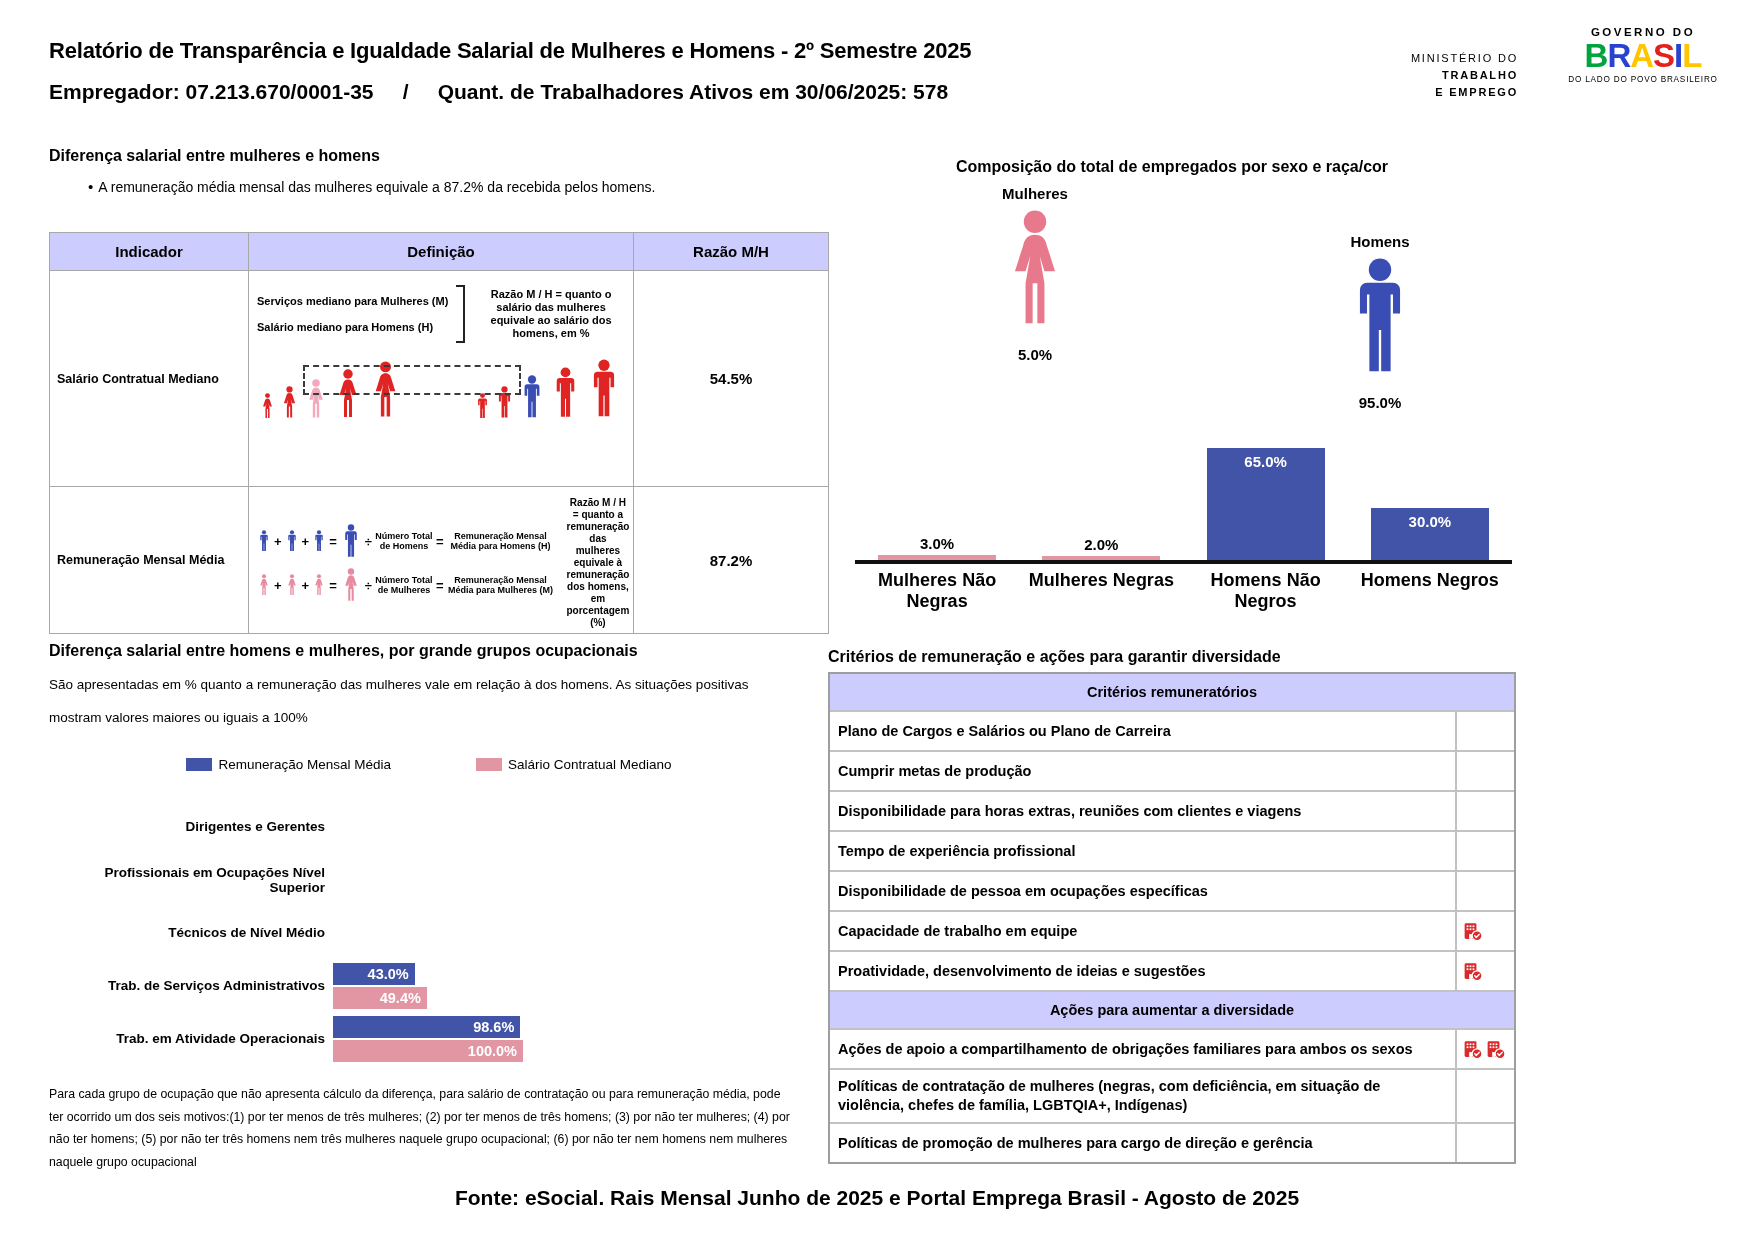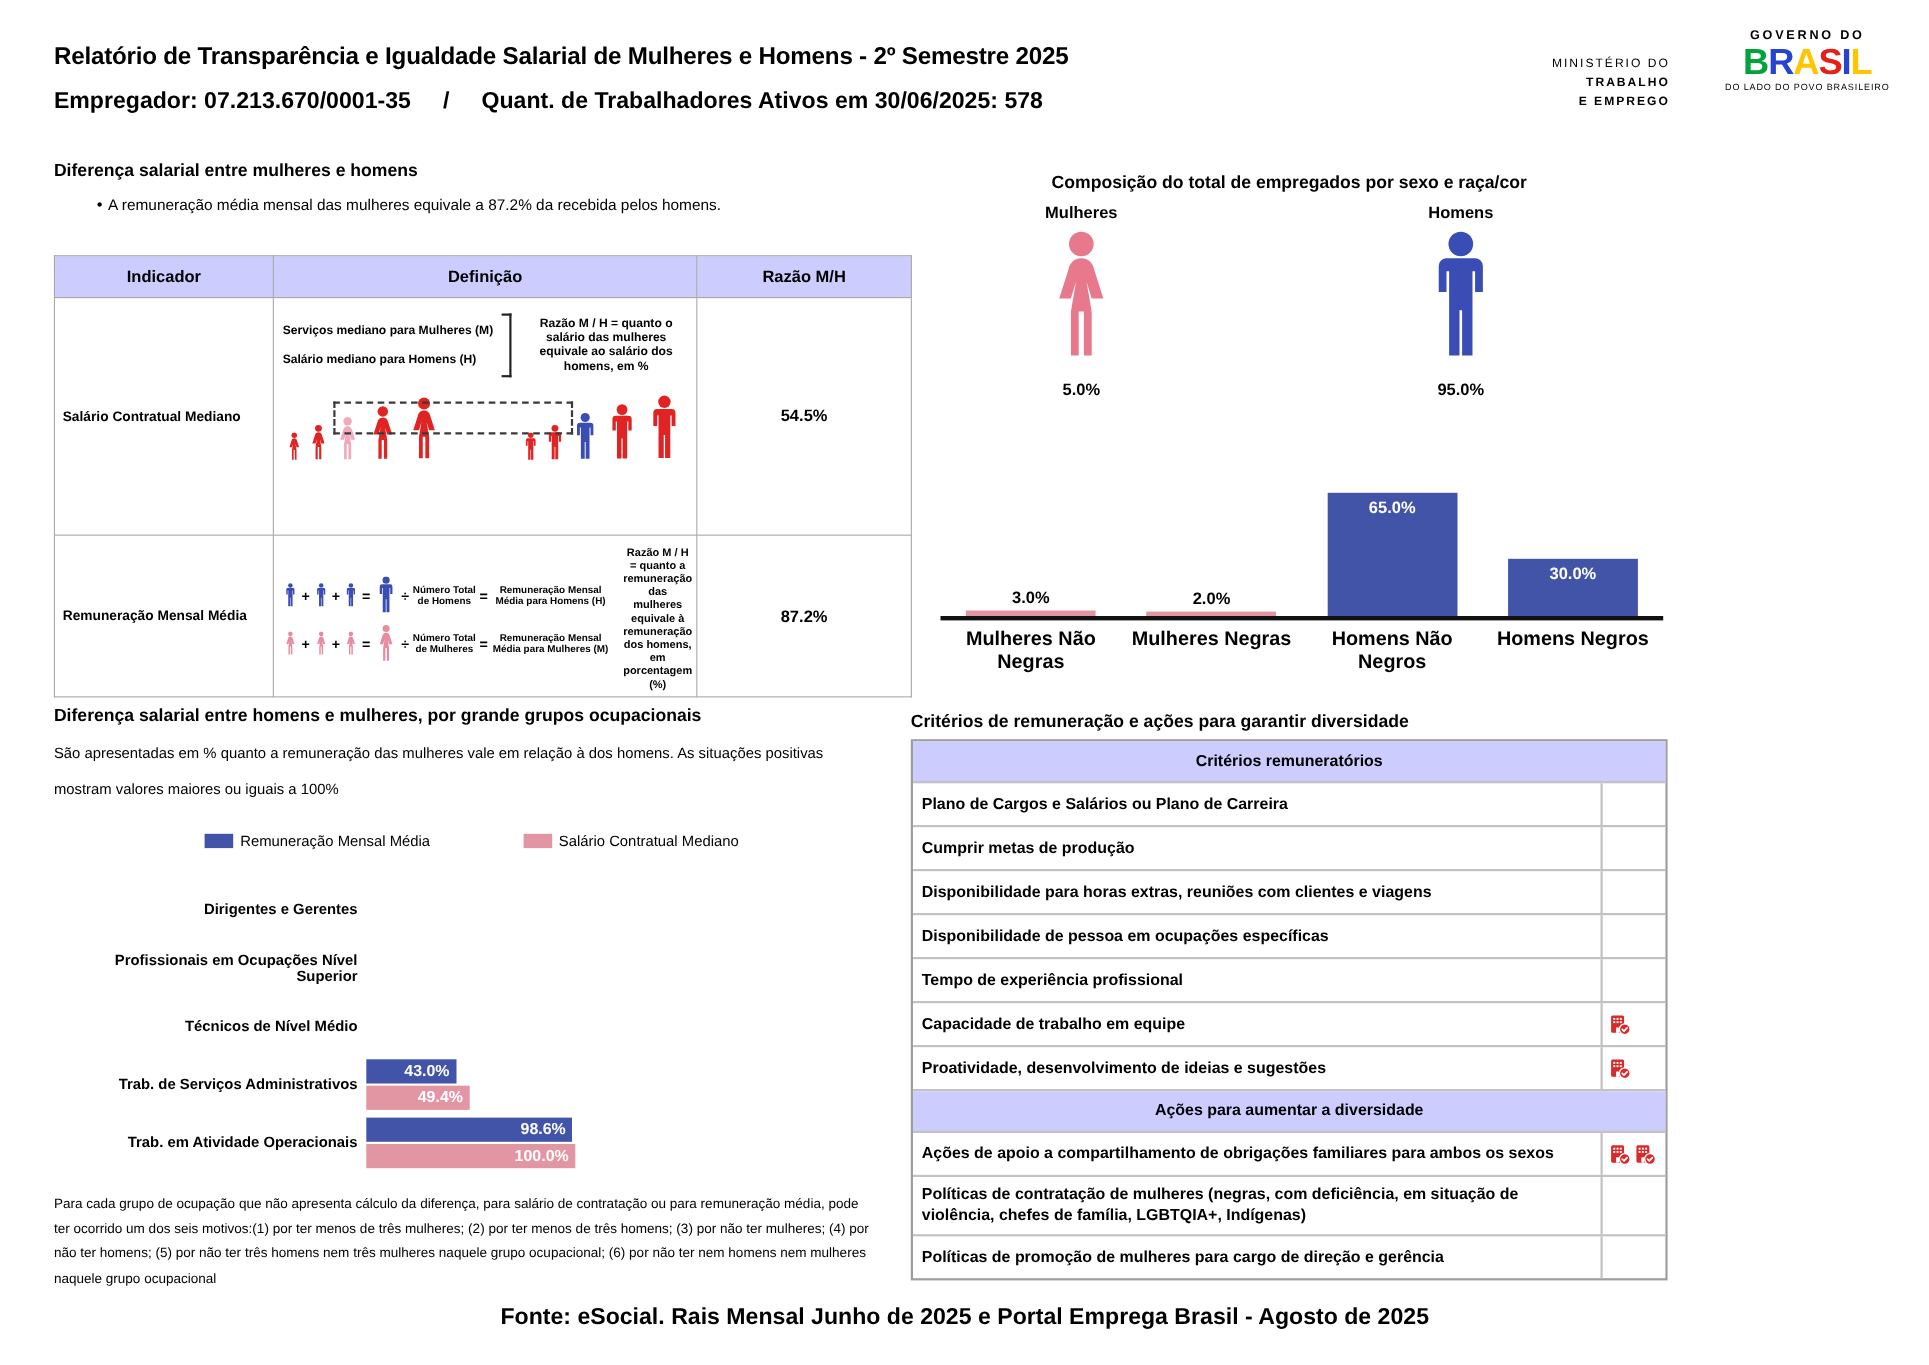--- a/index.html
+++ b/index.html
@@ -51,23 +51,23 @@
   #occ-chart{position:absolute;left:49px;top:800px;width:760px;}
   .occ-row{display:flex;align-items:center;height:53px;}
   .occ-label{width:284px;text-align:right;font-size:13.5px;font-weight:bold;padding-right:8px;box-sizing:border-box;}
   .occ-bars{flex:1;display:flex;flex-direction:column;gap:2px;}
   .occ-bar{height:22px;display:flex;align-items:center;justify-content:flex-end;
            padding-right:6px;box-sizing:border-box;}
   .bv{color:#fff;font-size:14.5px;font-weight:bold;}
   .occ-foot{position:absolute;left:49px;top:1083px;width:745px;font-size:12.3px;line-height:22.5px;}
   
   .comp-title{position:absolute;left:828px;top:158px;width:688px;text-align:center;font-size:16px;font-weight:bold;}
-  #comp-people{position:absolute;left:808px;top:185px;width:688px;height:225px;}
+  #comp-people{position:absolute;left:860px;top:185px;width:688px;height:225px;}
   .comp-group{position:absolute;width:140px;text-align:center;}
-  .comp-group-0{left:105px;} .comp-group-1{left:450px;}
+  .comp-group-0{left:105px;} .comp-group-1{left:450px;margin-top:48px;}
   .comp-gl{font-size:15px;font-weight:bold;}
   .comp-gi{margin-top:8px;height:122px;}
   .comp-gv{font-size:15px;font-weight:bold;margin-top:14px;}
   #comp-bars{position:absolute;left:855px;top:428px;width:657px;height:132px;display:flex;
              justify-content:space-around;align-items:flex-end;border-bottom:4px solid #111;}
   .comp-slot{width:150px;display:flex;flex-direction:column;align-items:center;justify-content:flex-end;}
   .comp-bar{width:118px;position:relative;}
   .comp-vin{position:absolute;top:5px;left:0;right:0;text-align:center;color:#fff;font-size:15px;font-weight:bold;}
   .comp-vout{font-size:15px;font-weight:bold;margin-bottom:3px;}
   #comp-cats{position:absolute;left:855px;top:570px;width:657px;display:flex;justify-content:space-around;}
@@ -385,25 +385,25 @@
       </div>
       <div class="crit-row">
         <div class="crit-label">Cumprir metas de produção</div>
         <div class="crit-icons"></div>
       </div>
       <div class="crit-row">
         <div class="crit-label">Disponibilidade para horas extras, reuniões com clientes e viagens</div>
         <div class="crit-icons"></div>
       </div>
       <div class="crit-row">
+        <div class="crit-label">Tempo de experiência profissional</div>
+        <div class="crit-icons"></div>
+      </div>
+      <div class="crit-row">
         <div class="crit-label">Disponibilidade de pessoa em ocupações específicas</div>
-        <div class="crit-icons"></div>
-      </div>
-      <div class="crit-row">
-        <div class="crit-label">Tempo de experiência profissional</div>
         <div class="crit-icons"></div>
       </div>
       <div class="crit-row">
         <div class="crit-label">Capacidade de trabalho em equipe</div>
         <div class="crit-icons">
           <span class="crit-icon">
             <svg viewBox="0 0 24 24" width="21" height="21">
               <use href="#sym-building-check" xlink:href="#sym-building-check"></use>
             </svg>
           </span>

